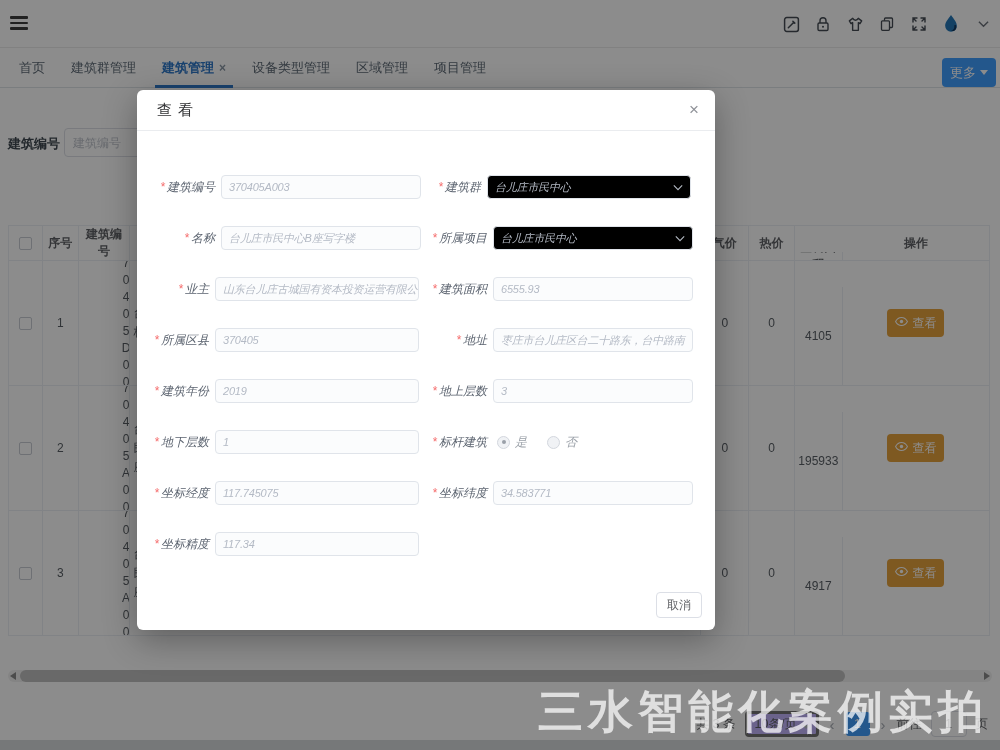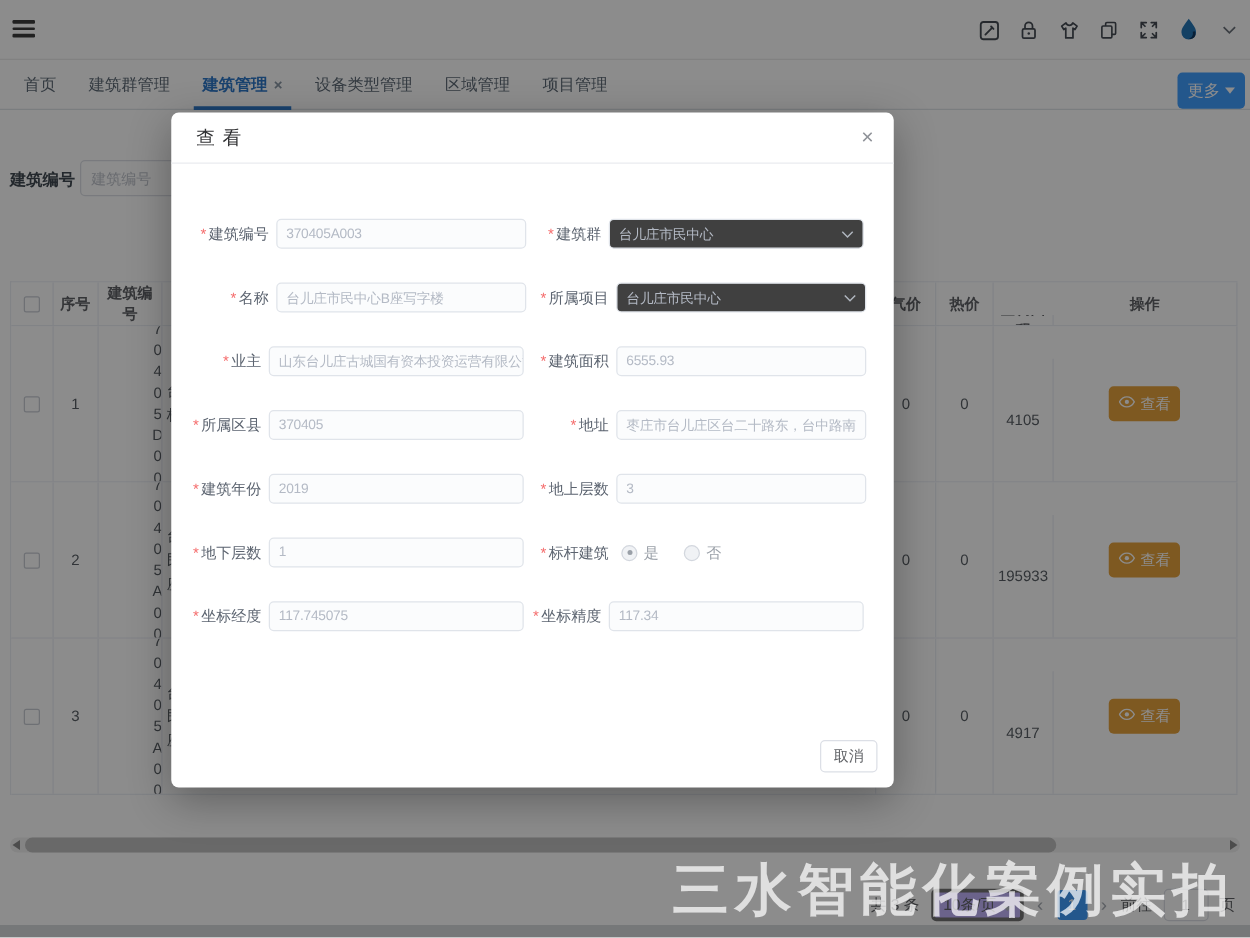--- a/index.html
+++ b/index.html
@@ -62,29 +62,29 @@
 
   
   .overlay { position:absolute; inset:0; background:rgba(0,0,0,0.45); z-index:100; }
   .watermark { position:absolute; left:538px; top:682px; z-index:150; font-size:45px; font-weight:bold; letter-spacing:5px; color:rgba(255,255,255,0.72); white-space:nowrap; }
 
   
   .modal { position:absolute; left:137px; top:90px; width:578px; height:540px; background:#fff; border-radius:6px; box-shadow:0 10px 34px rgba(0,0,0,0.32); z-index:200; }
   .modal-header { height:41px; border-bottom:1px solid #eaecef; padding:0 20px; display:flex; align-items:center; }
   .modal-title { font-size:15px; color:#303133; letter-spacing:6px; }
   .modal-close { position:absolute; right:16px; top:10px; font-size:17px; color:#909399; cursor:pointer; line-height:20px; }
-  .modal-body { padding:44px 14px 0 14px; display:grid; grid-template-columns:272px 276px; }
+  .modal-body { padding:44px 14px 0 14px; display:grid; grid-template-columns:272px 276px;font-style:italic; }
   .fi { display:flex; align-items:center; height:24px; margin-bottom:27px; }
   .fi-label { font-size:12px; color:#5c6470; text-align:right; flex:none; }
   .fi-l .fi-label { width:64px; } .fi-r .fi-label { width:58px; }
   .req { color:#f56c6c; margin-right:2px; }
   .ctl { position:relative; margin-left:6px; height:24px; border:1px solid #e0e4ea; border-radius:4px; background:#fbfcfd; display:flex; align-items:center; padding:0 7px; overflow:hidden; }
   .fi-l .ctl { width:200px; } .fi-r .ctl { width:204px; }
   .ctl .val { font-size:11px; color:#b4bac5; white-space:nowrap; letter-spacing:-0.2px; }
-  .ctl.sel { background:#404040; }
+  .ctl.sel { background:#000000; }
   .ctl.sel .sel-caret { position:absolute; right:7px; top:8px; }
   .radio-group { display:flex; align-items:center; gap:20px; margin-left:10px; }
   .radio-opt { display:flex; align-items:center; gap:5px; cursor:pointer; }
   .rdo { width:13px; height:13px; border:1px solid #d3d7de; border-radius:50%; background:#f0f2f5; position:relative; }
   .rdo.checked::after { content:""; position:absolute; left:3.5px; top:3.5px; width:4px; height:4px; border-radius:50%; background:#9aa0a8; }
   .rlab { font-size:12px; color:#9aa0a8; }
   .modal-footer { position:absolute; right:13px; bottom:12px;margin-left:36px; }
   .cancel-btn { height:26px; padding:0 10px; background:#fff; border:1px solid #dcdfe6; border-radius:4px; font-size:12px; color:#606266; cursor:pointer; font-family:inherit; }
 </style>
 </head>
@@ -366,20 +366,26 @@
               <span class="rlab">否</span>
             </span>
           </div>
         </div>
         <div class="fi fi-r">
           <span class="fi-label"><span class="req">*</span>坐标经度</span>
           <div class="ctl">
             <span class="val">117.745075</span>
           </div>
         </div>
+        <div class="fi fi-l">
+          <span class="fi-label"><span class="req">*</span>坐标纬度</span>
+          <div class="ctl">
+            <span class="val">34.583771</span>
+          </div>
+        </div>
         <div class="fi fi-r">
           <span class="fi-label"><span class="req">*</span>坐标精度</span>
           <div class="ctl">
             <span class="val">117.34</span>
           </div>
         </div>
       </div>
     <div class="modal-footer">
       <button class="cancel-btn">取消</button>
     </div>

